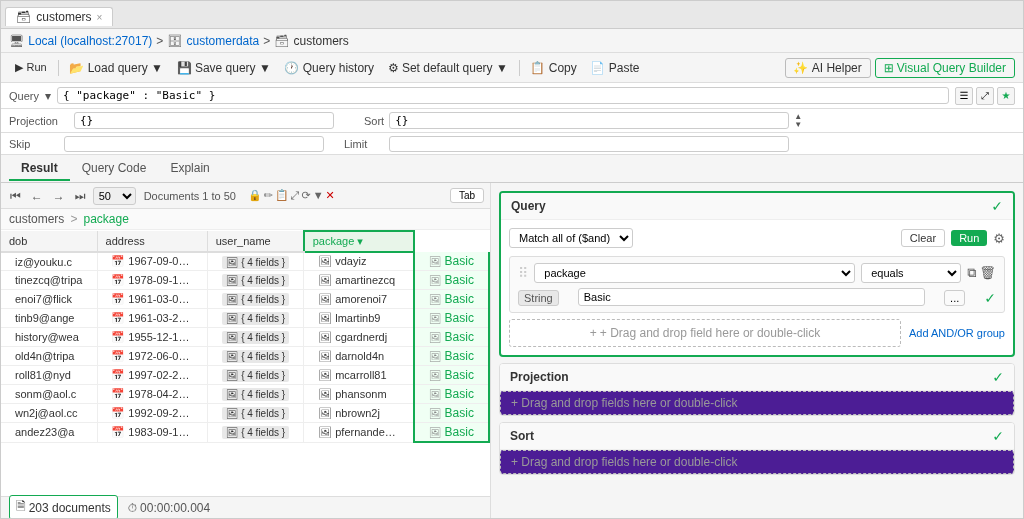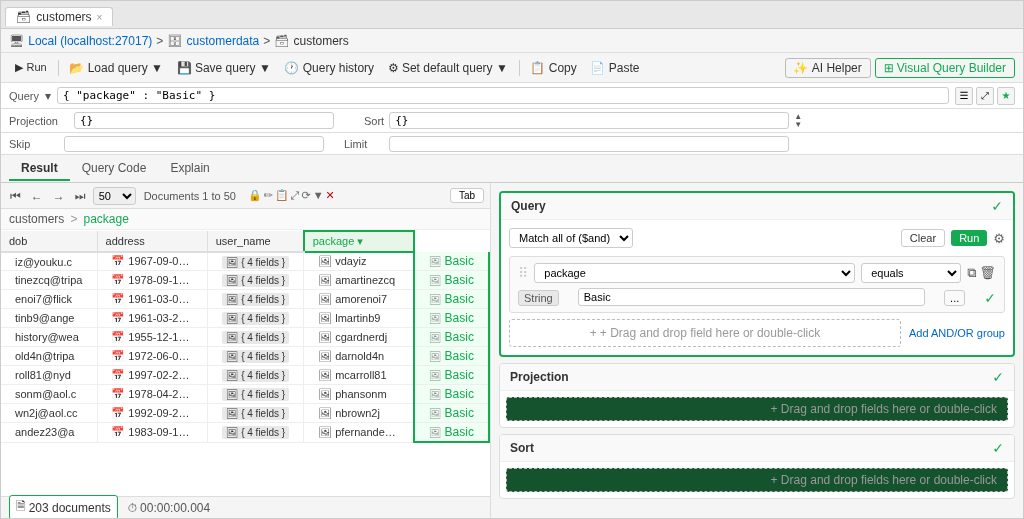--- a/index.html
+++ b/index.html
@@ -115,21 +115,21 @@
     .value-input { border: 1px solid #ccc; border-radius: 3px; padding: 2px 5px; font-size: 11px; flex: 1; }
     .dots-btn { background: none; border: 1px solid #ccc; border-radius: 3px; padding: 1px 5px; font-size: 11px; cursor: pointer; }
     .check-btn { color: #13aa52; font-size: 14px; cursor: pointer; }
 
     
     .drop-zone { border: 1px dashed #bbb; border-radius: 3px; padding: 6px 10px; text-align: center; font-size: 11px; color: #999; cursor: pointer; background: #fff; }
     .add-and-or { color: #0066cc; font-size: 11px; text-align: right; cursor: pointer; display: block; }
 
     .mini-panel { background: #fff; border: 1px solid #ddd; border-radius: 4px; overflow: hidden; }
     .mini-panel .panel-header { background: #f9f9f9; }
-    .mini-drop-zone { border: 1px dashed #bbb; border-radius: 3px; padding: 4px 10px; margin: 6px; text-align: right; font-size: 11px; color: #999; background: #14532d; }
+    .mini-drop-zone { border: 1px dashed #bbb; border-radius: 3px; padding: 4px 10px; text-align: left; font-size: 11px; color: #999; background: #4c1d95; }
 
     
     ::-webkit-scrollbar { width: 6px; height: 6px; }
     ::-webkit-scrollbar-track { background: #f5f5f5; }
     ::-webkit-scrollbar-thumb { background: #ccc; border-radius: 3px; }
   </style>
 </head>
 <body>
 
 <div class="window">

